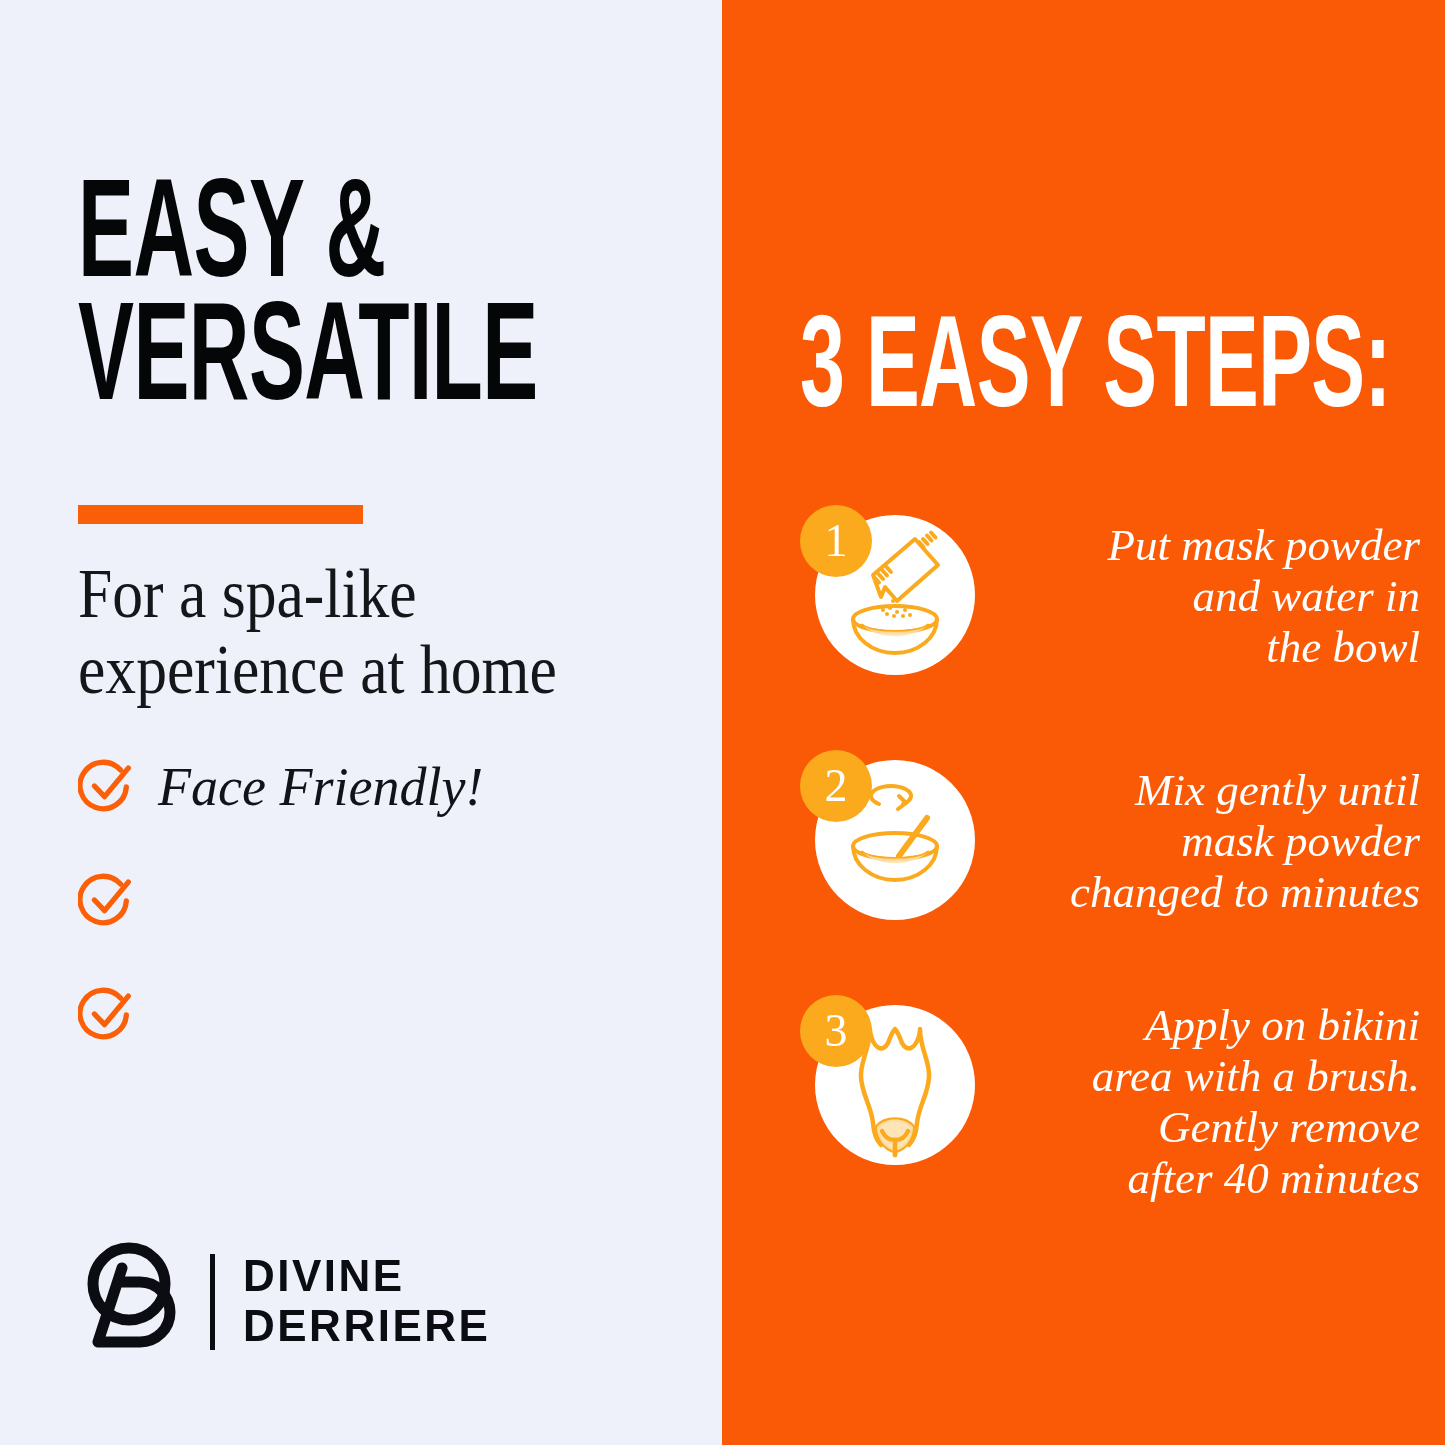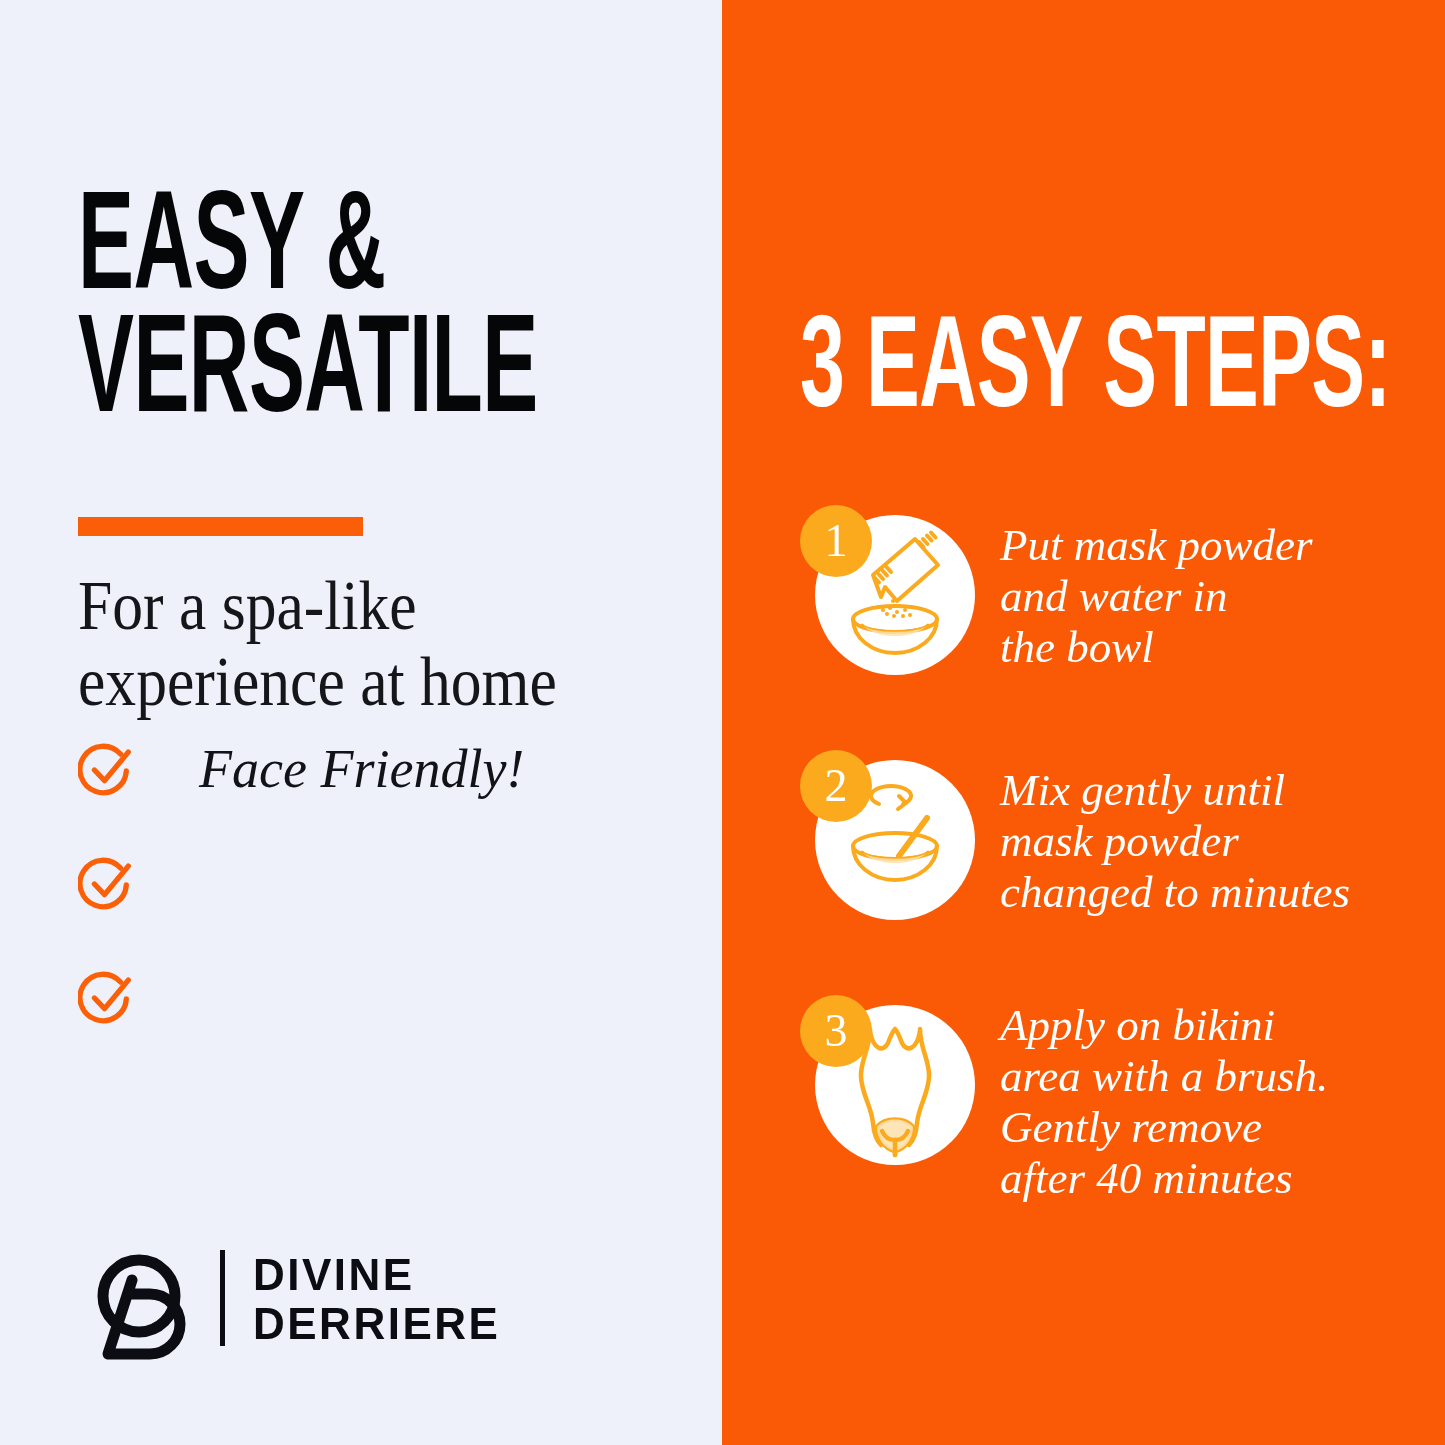--- a/index.html
+++ b/index.html
@@ -11,21 +11,21 @@
   }
   .canvas{position:relative;width:1445px;height:1445px;overflow:hidden;background:#eef1f9;}
 
   
   .panel-right{
     position:absolute;left:722px;top:0;width:723px;height:1445px;
     background:#fa5a05;
   }
 
   
-  .left{position:absolute;left:0;top:0;width:722px;height:1260px;margin-top:12px;}
+  .left{position:absolute;left:0;top:0;width:722px;height:1260px;}
 
   .headline{
     position:absolute;left:78px;top:166px;width:620px;
     font-family:"Liberation Sans",sans-serif;
     font-weight:700;
     font-size:140px;
     line-height:0.88;
     letter-spacing:-1px;
     color:#050608;
     text-transform:uppercase;
@@ -46,37 +46,37 @@
     line-height:1.08;
     color:#15161a;
     transform:scaleX(0.88);
     transform-origin:left top;
     white-space:pre-line;
   }
 
   .checklist{position:absolute;left:78px;top:730px;width:640px;}
   .check-item{
     position:relative;height:114px;
-    display:flex;gap:41px;
+    display:flex;align-items:center;
   }
   .check-icon{
     width:58px;height:58px;flex:0 0 58px;margin-right:22px;
     display:block;
   }
   .check-label{
     font-family:"Liberation Serif",serif;
     font-style:italic;
     font-size:54px;
     line-height:1;
     color:#121318;
     white-space:nowrap;
   }
 
   
-  .logo{position:absolute;left:88px;top:1238px;display:flex;align-items:flex-start;}
+  .logo{position:absolute;left:78px;top:1238px;display:flex;align-items:flex-end;}
   .logo-mark{width:108px;height:112px;display:block;}
   .logo-divider{
     width:5px;height:96px;background:#0b0d12;
     margin-left:24px;margin-right:28px;
   }
   .logo-words{
     font-family:"Liberation Sans",sans-serif;
     font-weight:700;font-size:44px;line-height:1.12;
     letter-spacing:2.5px;color:#0b0d12;
     white-space:pre-line;
@@ -109,21 +109,21 @@
     z-index:3;
   }
   .step-badge span{
     font-family:"Liberation Serif",serif;
     font-size:46px;line-height:1;color:#ffffff;
   }
   .step-text{
     position:absolute;left:200px;top:20px;width:420px;
     font-family:"Liberation Serif",serif;
     font-style:italic;font-size:45px;line-height:1.13;
-    color:#ffffff;white-space:pre-line;
+    color:#ffffff;white-space:pre-line;text-align:right;
   }
   .step-3 .step-text{top:10px;}
 </style>
 </head>
 <body>
 
 <div class="canvas">
 
   <div class="left">
 

